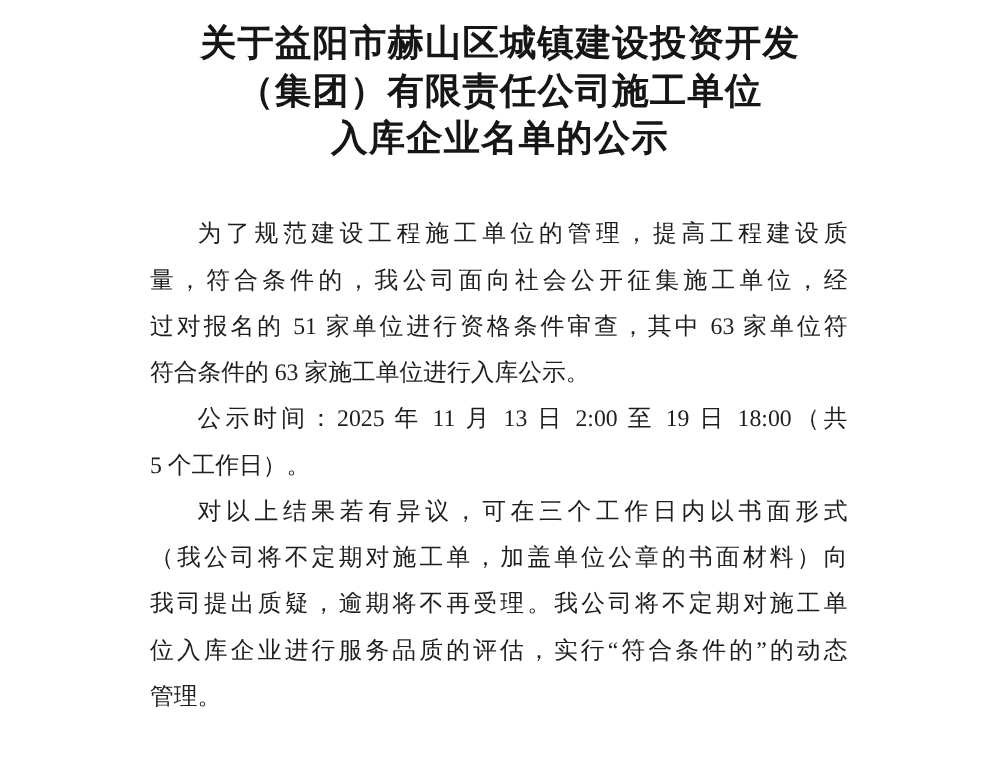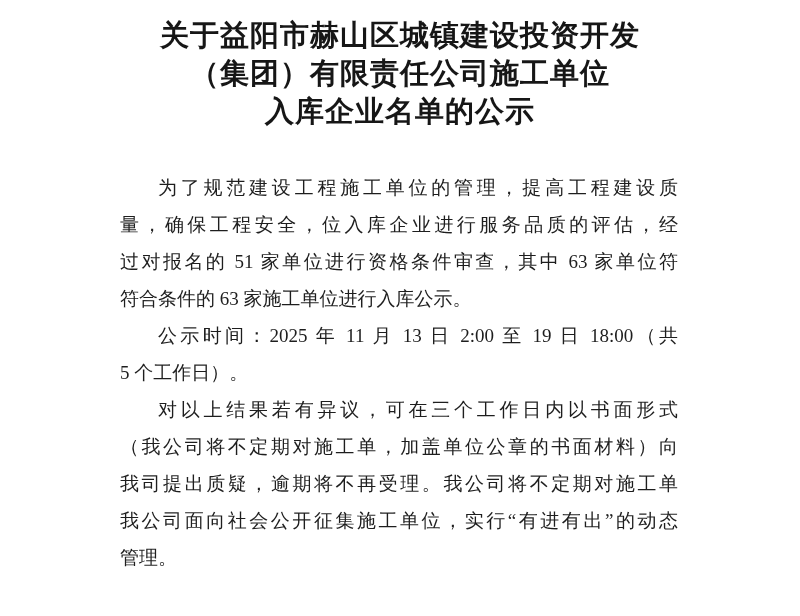--- a/index.html
+++ b/index.html
@@ -49,29 +49,29 @@
 
 <div class="page">
   <div class="title" id="title">
       <div class="title-line">关于益阳市赫山区城镇建设投资开发</div>
       <div class="title-line">（集团）有限责任公司施工单位</div>
       <div class="title-line">入库企业名单的公示</div>
     </div>
   <div class="body-text" id="body-text">
       <div class="para">
         <div class="line first">为了规范建设工程施工单位的管理，提高工程建设质</div>
-        <div class="line">量，确保工程安全，位入库企业进行服务品质的评估，经</div>
+        <div class="line">量，符合条件的，我公司面向社会公开征集施工单位，经</div>
         <div class="line">过对报名的 51 家单位进行资格条件审查，其中 63 家单位符</div>
         <div class="line last">符合条件的 63 家施工单位进行入库公示。</div>
       </div>
       <div class="para">
         <div class="line first">公示时间：2025 年 11 月 13 日 2:00 至 19 日 18:00（共</div>
         <div class="line last">5 个工作日）。</div>
       </div>
       <div class="para">
         <div class="line first">对以上结果若有异议，可在三个工作日内以书面形式</div>
         <div class="line">（我公司将不定期对施工单，加盖单位公章的书面材料）向</div>
         <div class="line">我司提出质疑，逾期将不再受理。我公司将不定期对施工单</div>
-        <div class="line">我公司面向社会公开征集施工单位，实行“有进有出”的动态</div>
+        <div class="line">位入库企业进行服务品质的评估，实行“符合条件的”的动态</div>
         <div class="line last">管理。</div>
       </div>
     </div>
 </div>
 
 </body></html>

